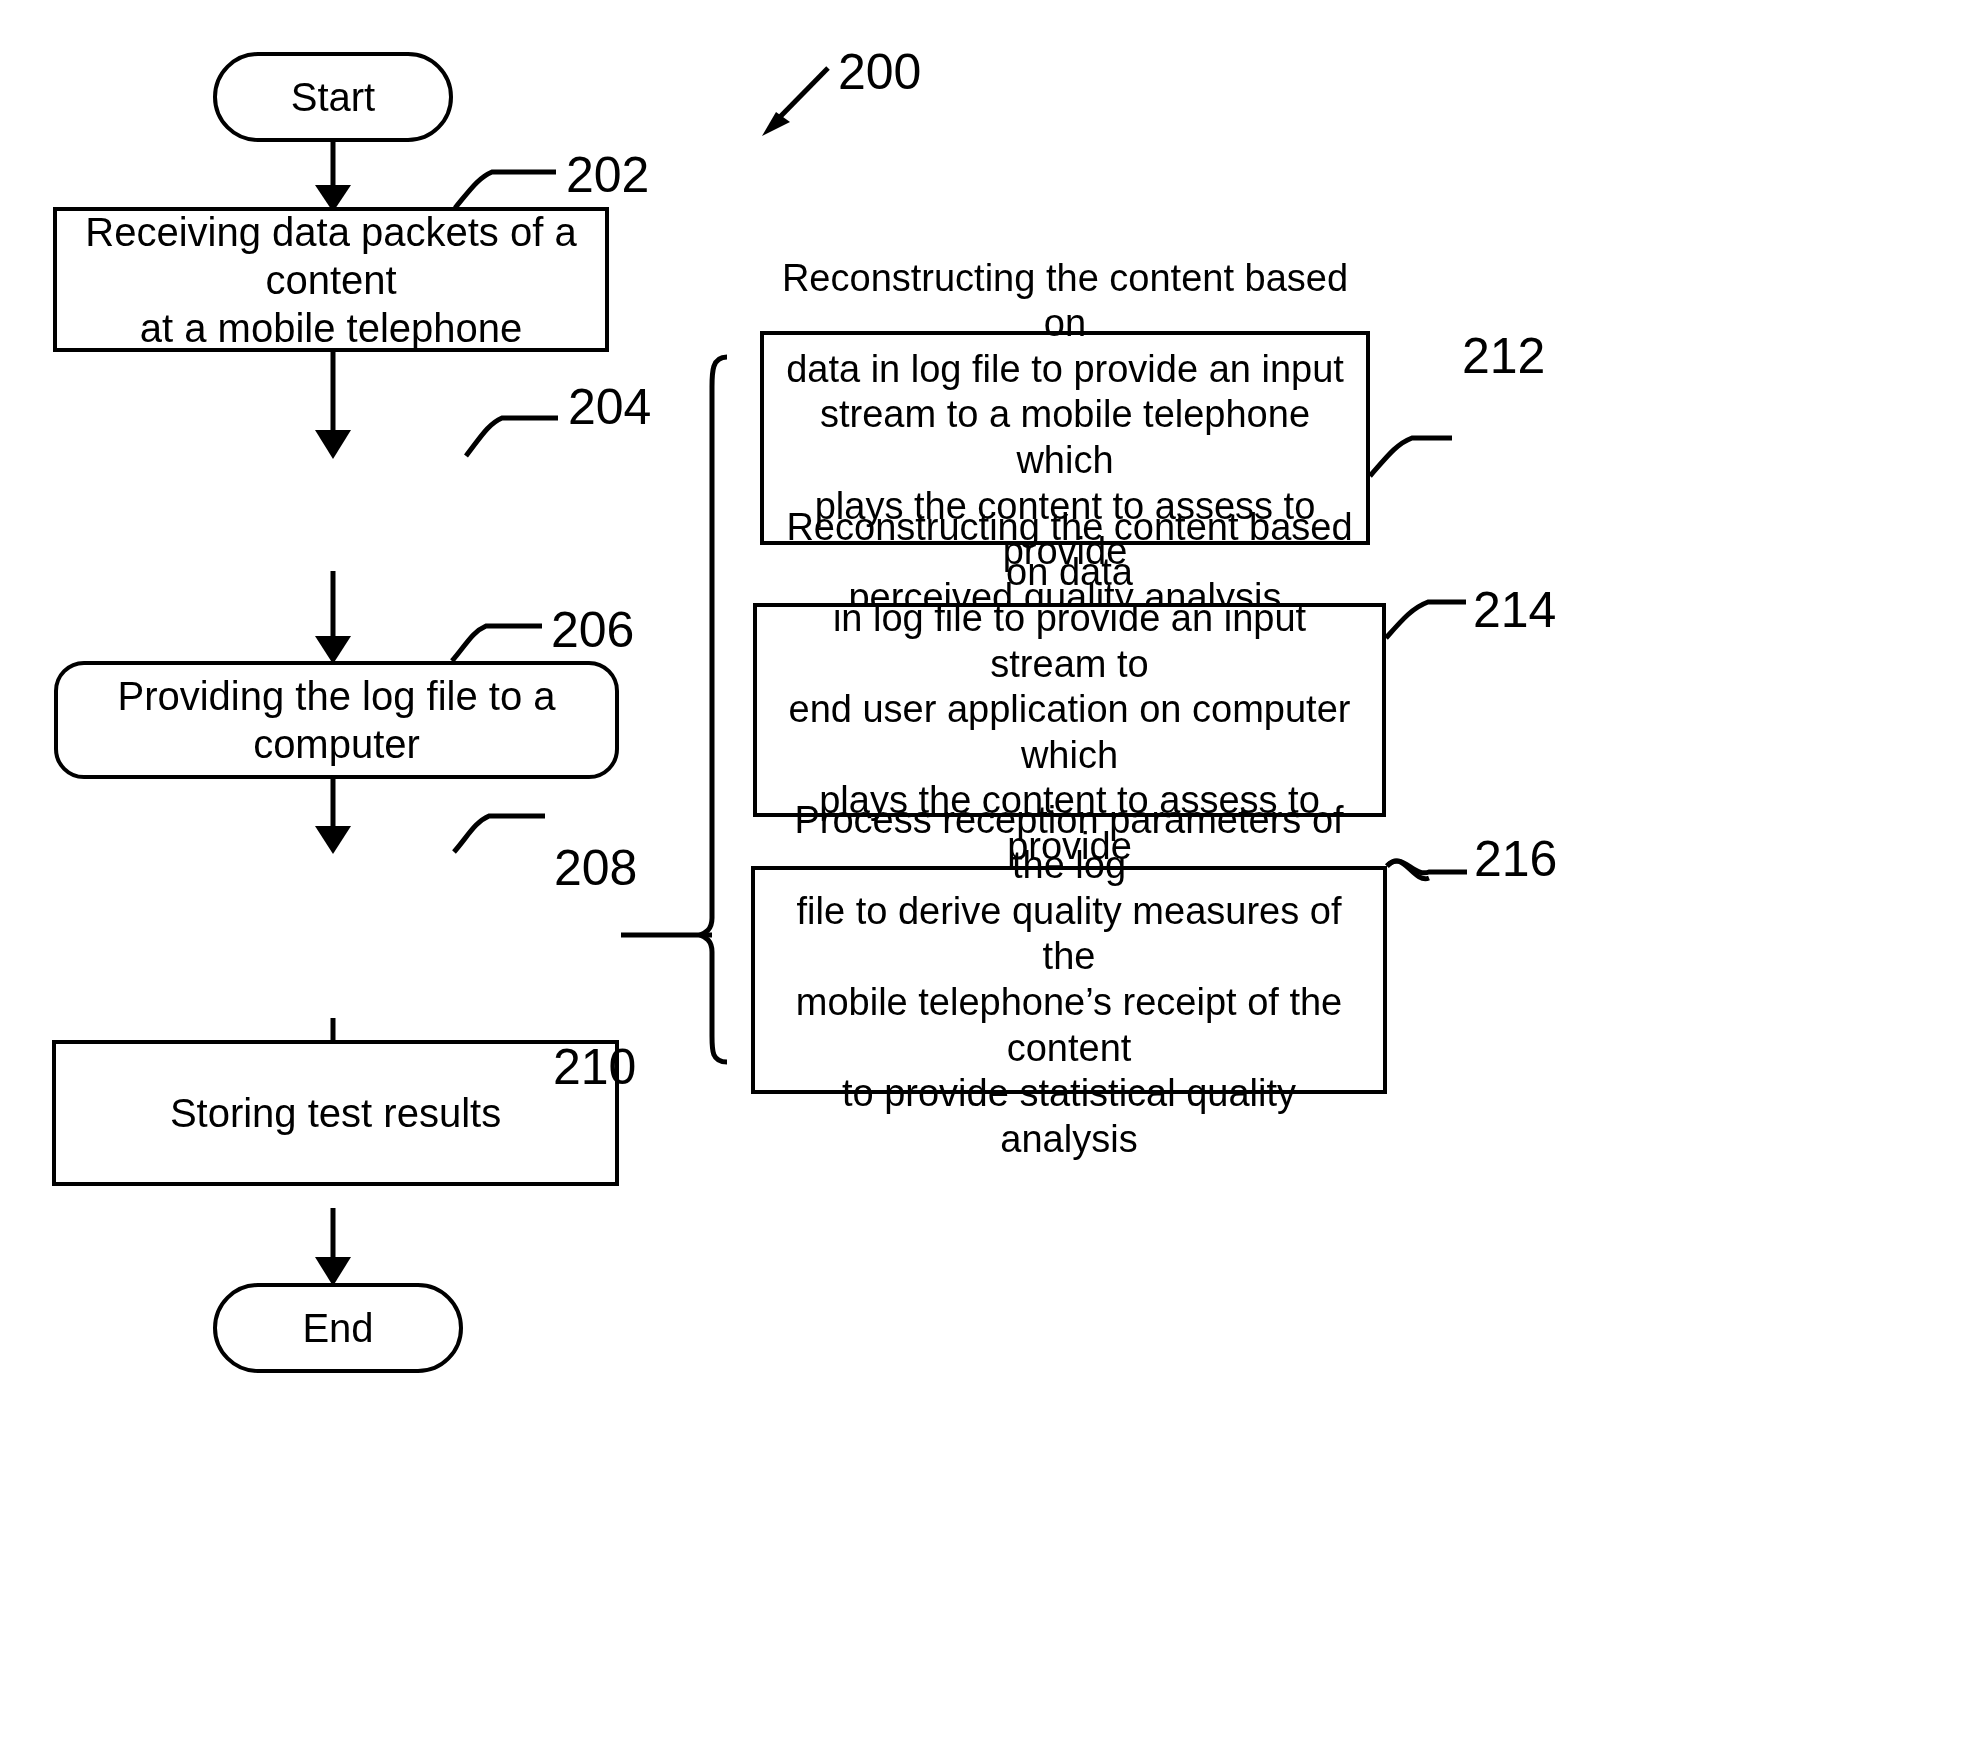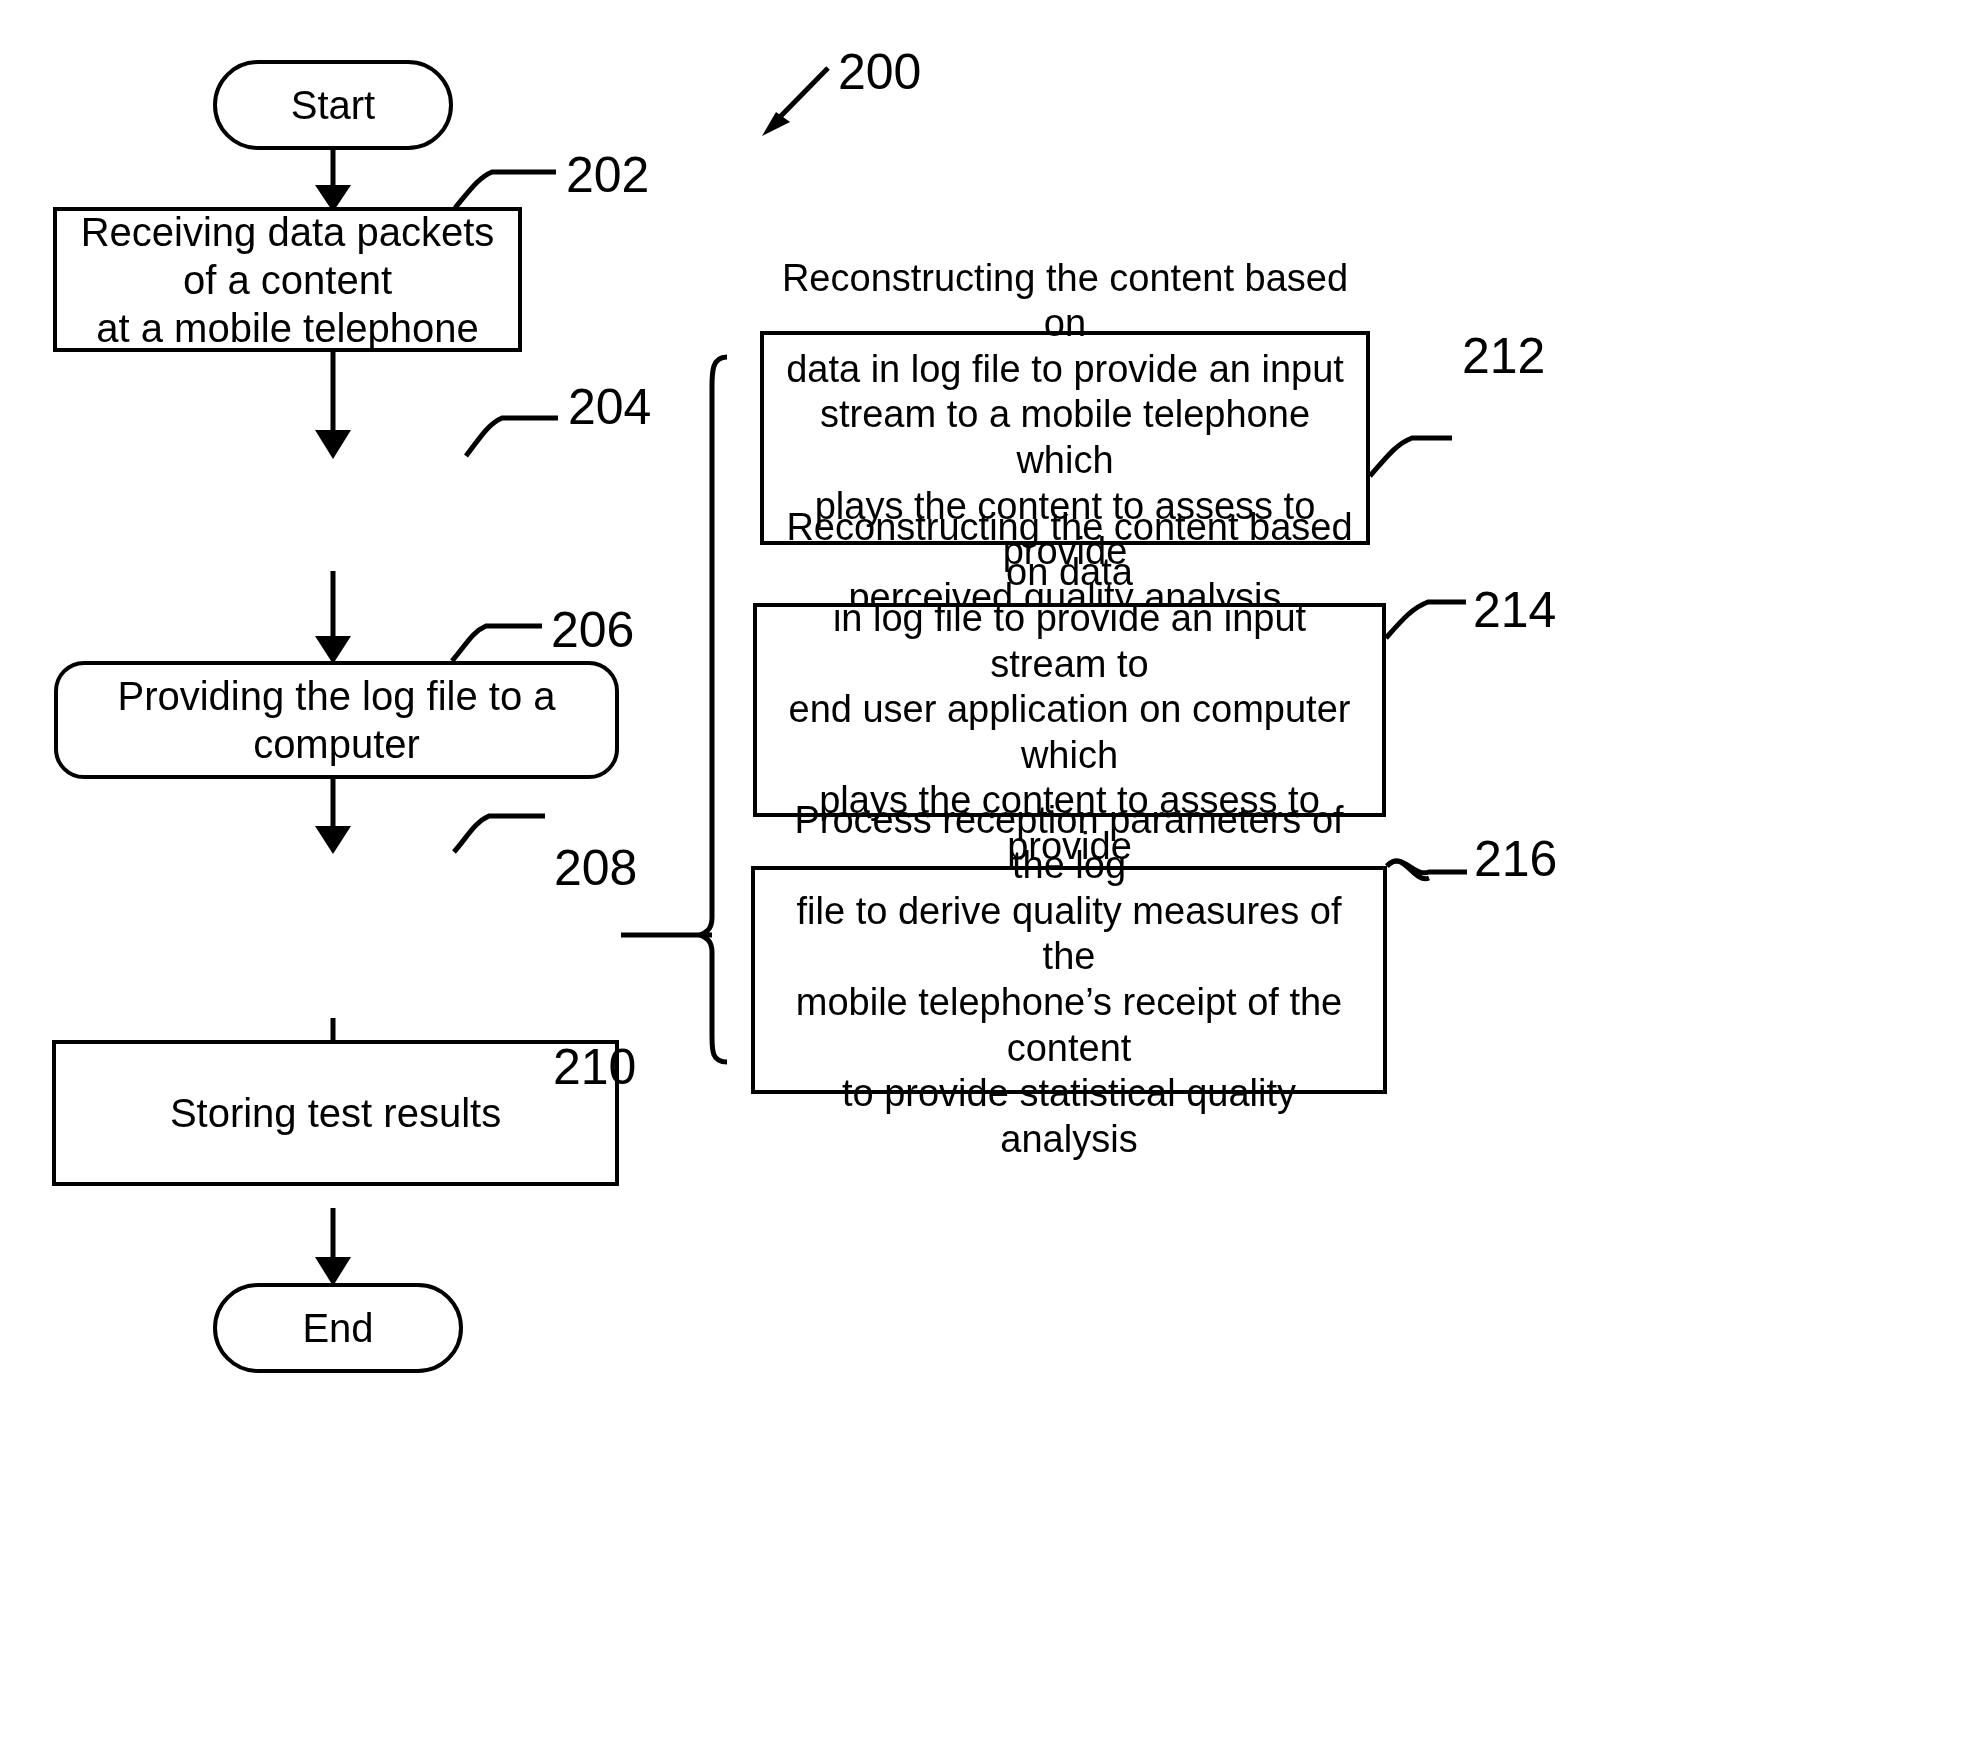--- a/index.html
+++ b/index.html
@@ -55,22 +55,22 @@
     line-height: 1;
     white-space: nowrap;
   }
   .ref-num {
     position: absolute;
     font-size: 50px;
     line-height: 1;
     white-space: nowrap;
   }
   
-  #node-start   { left: 213px; top: 60px;  width: 240px; height: 90px;  font-size: 40px; }
-  #node-202     { left: 53px;  top: 207px; width: 469px; height: 145px; font-size: 40px; }
+  #node-start   { left: 213px; top: 52px;  width: 240px; height: 90px;  font-size: 40px; }
+  #node-202     { left: 53px;  top: 207px; width: 556px; height: 145px; font-size: 40px; }
   #node-204     { left: 51px;  top: 456px; width: 566px; height: 115px; font-size: 40px; }
   #node-206     { left: 54px;  top: 661px; width: 565px; height: 118px; font-size: 40px; border-radius: 30px; }
   #node-208     { left: 51px;  top: 851px; width: 570px; height: 167px; font-size: 40px; }
   #node-210     { left: 52px;  top: 1040px; width: 567px; height: 146px; font-size: 40px; }
   #node-end     { left: 213px; top: 1283px; width: 250px; height: 90px; font-size: 40px; }
   
   #node-212     { left: 760px;  top: 331px; width: 610px; height: 214px; font-size: 38px; }
   #node-214     { left: 753px;  top: 603px; width: 633px; height: 214px; font-size: 38px; }
   #node-216     { left: 751px;  top: 866px; width: 636px; height: 228px; font-size: 38px; }
   

